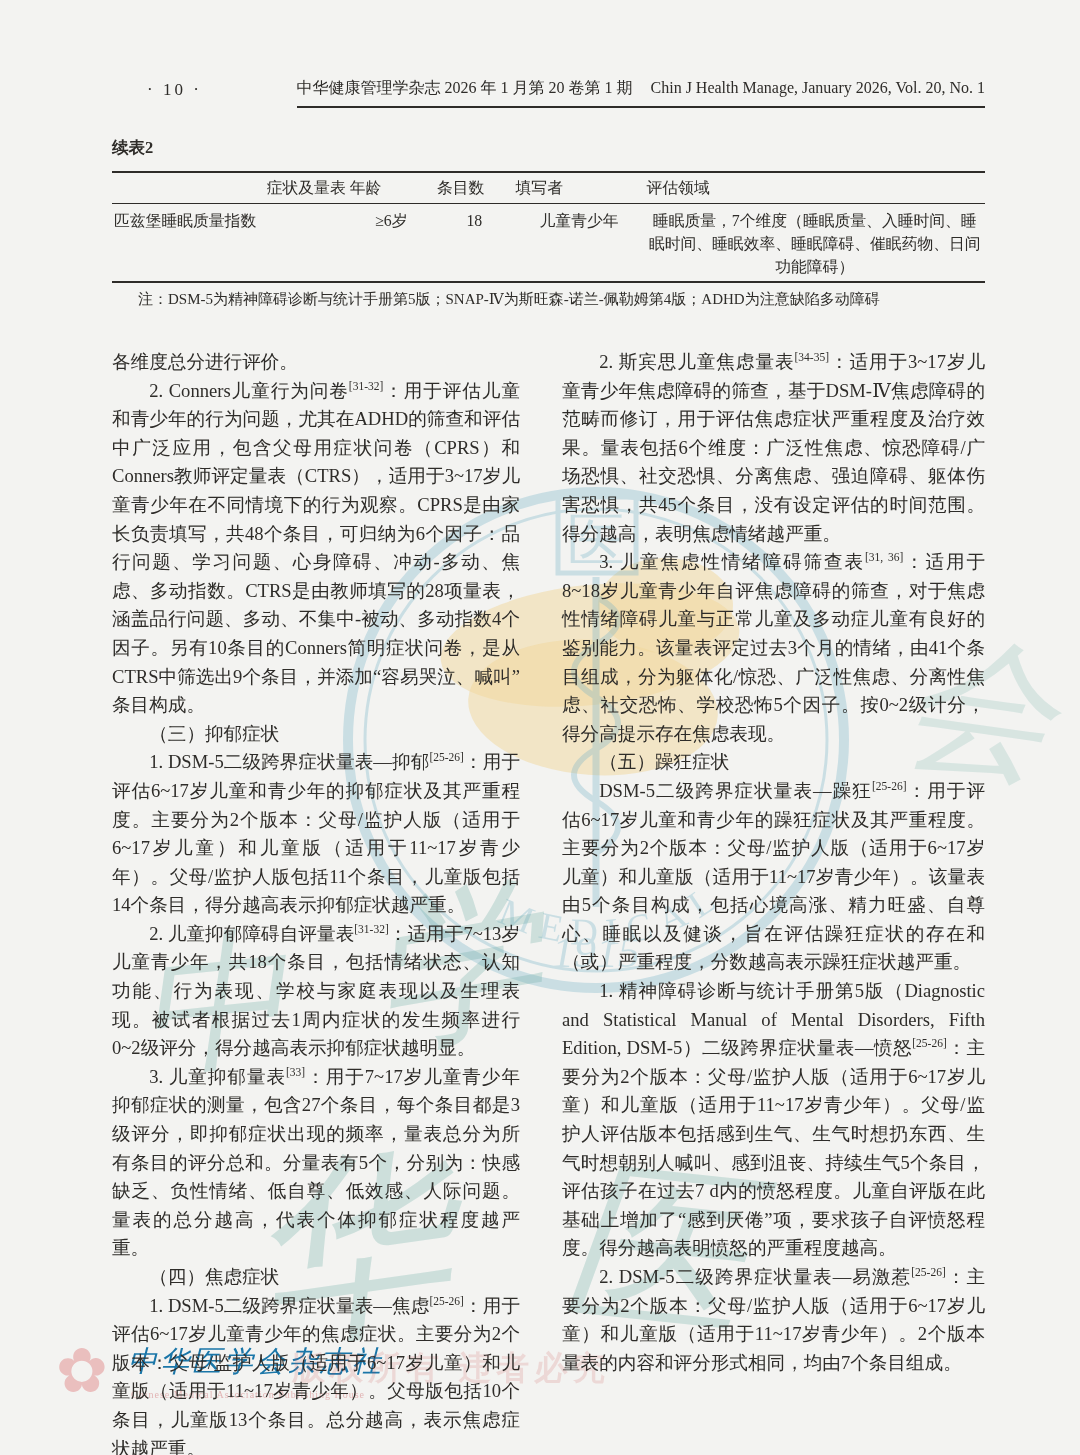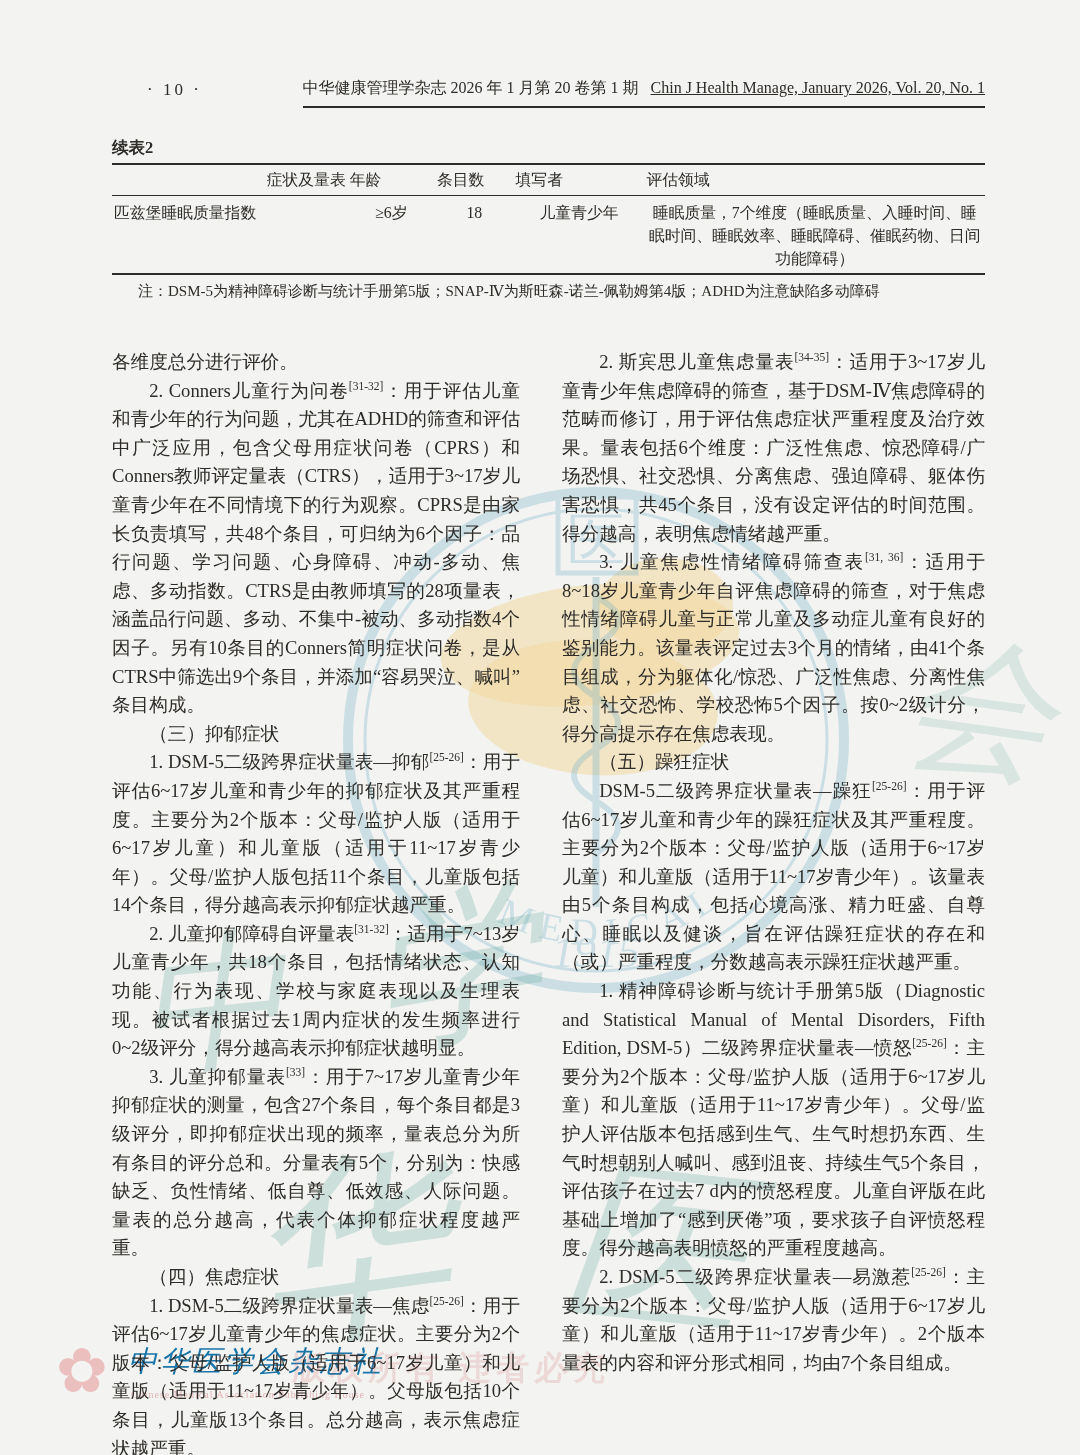--- a/index.html
+++ b/index.html
@@ -3,24 +3,24 @@
 <meta charset="utf-8">
 <style>
   html,body{margin:0;padding:0;}
   body{width:1080px;height:1455px;overflow:hidden;background:#eceded;}
   .page{position:relative;width:1080px;height:1455px;background:#f3f3f1;
         color:#2e2c29;font-family:"Liberation Serif","DejaVu Serif",serif;overflow:hidden;}
   
   .header{position:absolute;left:112px;right:95px;top:78px;display:flex;align-items:flex-end;z-index:2;}
   .pageno{font-size:17px;width:245px;letter-spacing:3px;padding-bottom:8px;margin-left:35px;}
   .jtitle{flex:1;text-align:center;font-size:16px;padding-bottom:7px;border-bottom:2px solid #2e2c29;white-space:nowrap;}
-  .jtitle .en{margin-left:8px;text-decoration:underline;}
+  .jtitle .en{margin-left:14px;}
   
   .tablewrap{position:absolute;left:112px;right:95px;top:137px;z-index:2;}
-  .tabletitle{font-size:16.5px;font-weight:bold;margin-bottom:4px;}
+  .tabletitle{font-size:16.5px;font-weight:bold;margin-bottom:12px;}
   table.scales{width:100%;border-collapse:collapse;border-top:2.5px solid #2e2c29;border-bottom:2.5px solid #2e2c29;font-size:15.8px;}
   table.scales th{font-weight:normal;border-bottom:1.4px solid #2e2c29;padding:5px 2px 4px;text-align:left;}
   table.scales th.left{text-align:right;padding-left:6px;margin-left:31px;}
   table.scales td{vertical-align:top;padding:5px 2px 3px;line-height:23px;}
   td.scale{text-align:left;padding-left:24px;}
   td.c{text-align:center;}
   td.domain{text-align:center;}
   .tablenote{font-size:15px;margin-top:7px;padding-left:26px;}
   
   .col{position:absolute;top:348px;font-size:18.6px;line-height:28.6px;text-align:justify;z-index:2;}

